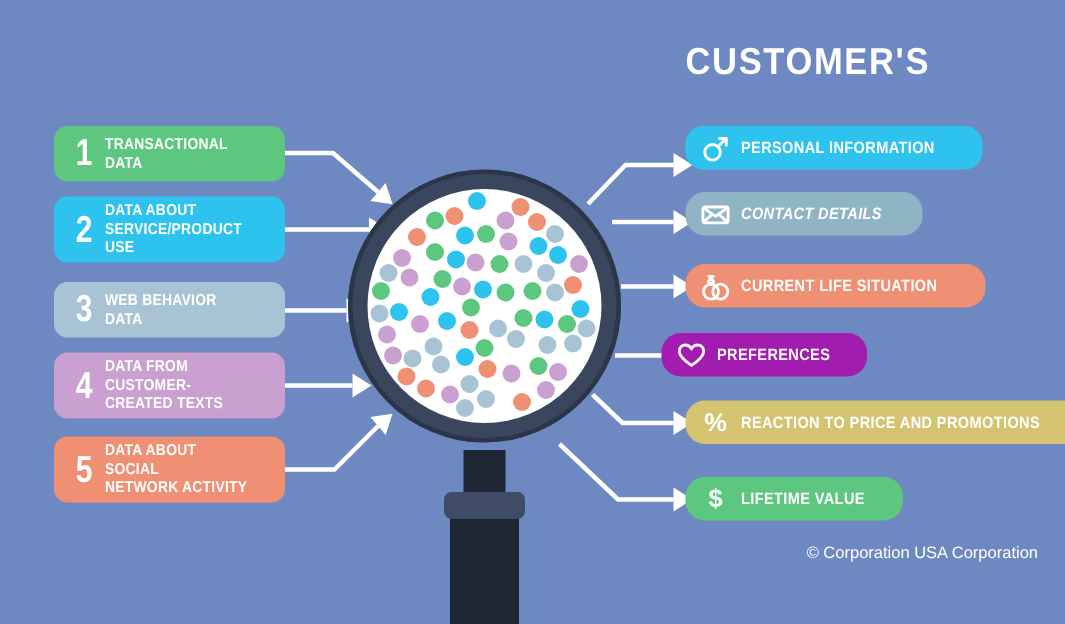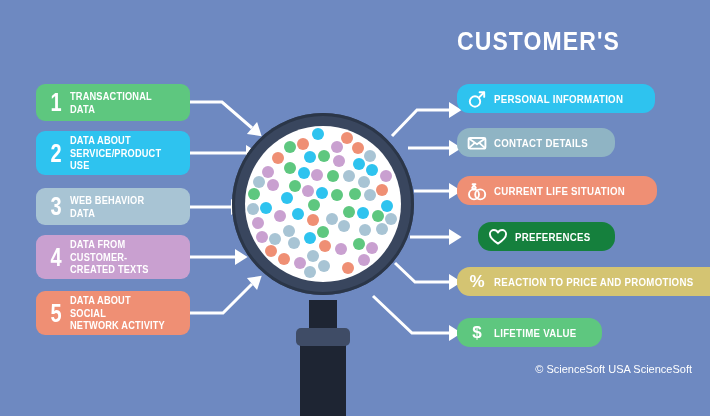--- a/index.html
+++ b/index.html
@@ -222,21 +222,21 @@
       <div class="rcard" style="top: 84px; left: 457px; background: rgb(46, 195, 239); border-radius: 12px;">
         <span class="ico">
           <svg width="20" height="20" viewBox="0 0 20 20">
             <circle cx="8" cy="12.5" r="5.2" stroke="#fff" fill="none" stroke-width="1.9" stroke-linecap="round" stroke-linejoin="round"></circle>
             <line x1="12.1" x2="17" y1="8.4" y2="3.5" stroke="#fff" fill="none" stroke-width="1.9" stroke-linecap="round" stroke-linejoin="round"></line>
             <polyline points="12.6,3.3 17.2,3.3 17.2,7.9" stroke="#fff" fill="none" stroke-width="1.9" stroke-linecap="round" stroke-linejoin="round"></polyline>
           </svg>
         </span>
         <span class="rlbl">PERSONAL INFORMATION</span>
       </div>
-      <div class="rcard" style="top: 128px; left: 457px; background: rgb(143, 180, 196);">
+      <div class="rcard" style="top: 128px; left: 457px; background: rgb(143, 180, 196); font-style: italic;">
         <span class="ico">
           <svg width="20" height="20" viewBox="0 0 20 20">
             <rect x="1.6" y="5" width="16.8" height="10.6" rx="1.6" stroke="#fff" fill="none" stroke-width="1.9" stroke-linecap="round" stroke-linejoin="round"></rect>
             <polyline points="1.9,5.5 10,11.2 18.1,5.5" stroke="#fff" fill="none" stroke-width="1.9" stroke-linecap="round" stroke-linejoin="round"></polyline>
             <line x1="1.9" x2="7.2" y1="15.1" y2="10.4" stroke="#fff" fill="none" stroke-width="1.9" stroke-linecap="round" stroke-linejoin="round"></line>
             <line x1="18.1" x2="12.8" y1="15.1" y2="10.4" stroke="#fff" fill="none" stroke-width="1.9" stroke-linecap="round" stroke-linejoin="round"></line>
           </svg>
         </span>
         <span class="rlbl">CONTACT DETAILS</span>
       </div>
@@ -244,21 +244,21 @@
         <span class="ico">
           <svg width="20" height="20" viewBox="0 0 20 20">
             <circle cx="7" cy="13.4" r="5" stroke="#fff" fill="none" stroke-width="1.9" stroke-linecap="round" stroke-linejoin="round"></circle>
             <circle cx="13.2" cy="13.4" r="5" stroke="#fff" fill="none" stroke-width="1.9" stroke-linecap="round" stroke-linejoin="round"></circle>
             <polyline points="5.2,6.9 7,4.4 8.8,6.9 7,8.6 5.2,6.9" stroke="#fff" fill="none" stroke-width="1.9" stroke-linecap="round" stroke-linejoin="round"></polyline>
             <line x1="5.6" x2="8.4" y1="3.3" y2="3.3" stroke="#fff" fill="none" stroke-width="1.9" stroke-linecap="round" stroke-linejoin="round"></line>
           </svg>
         </span>
         <span class="rlbl">CURRENT LIFE SITUATION</span>
       </div>
-      <div class="rcard" style="top: 222px; left: 478px; background: #15803d;">
+      <div class="rcard" style="top: 222px; left: 441px; background: #a21caf;">
         <span class="ico">
           <svg width="20" height="20" viewBox="0 0 20 20">
             <path d="M10 16.6 C10 16.6 1.9 11.6 1.9 7.1 C1.9 4.5 3.9 3 5.9 3 C7.6 3 9.2 4 10 5.6 C10.8 4 12.4 3 14.1 3 C16.1 3 18.1 4.5 18.1 7.1 C18.1 11.6 10 16.6 10 16.6 Z" stroke="#fff" fill="none" stroke-width="1.9" stroke-linecap="round" stroke-linejoin="round"></path>
           </svg>
         </span>
         <span class="rlbl">PREFERENCES</span>
       </div>
       <div class="rcard" style="top: 267px; left: 457px; background: rgb(212, 196, 114);">
         <span class="ico">
           <span class="glyph">%</span>
@@ -268,15 +268,15 @@
       <div class="rcard" style="top: 318px; left: 457px; background: rgb(94, 199, 127);">
         <span class="ico">
           <span class="glyph">$</span>
         </span>
         <span class="rlbl">LIFETIME VALUE</span>
       </div>
     </div>
 
   <div id="title">CUSTOMER'S</div>
 
-  <div id="footer">© ScienceSoft USA ScienceSoft</div>
+  <div id="footer">© Corporation USA Corporation</div>
 
 </div>
 
 </body></html>

